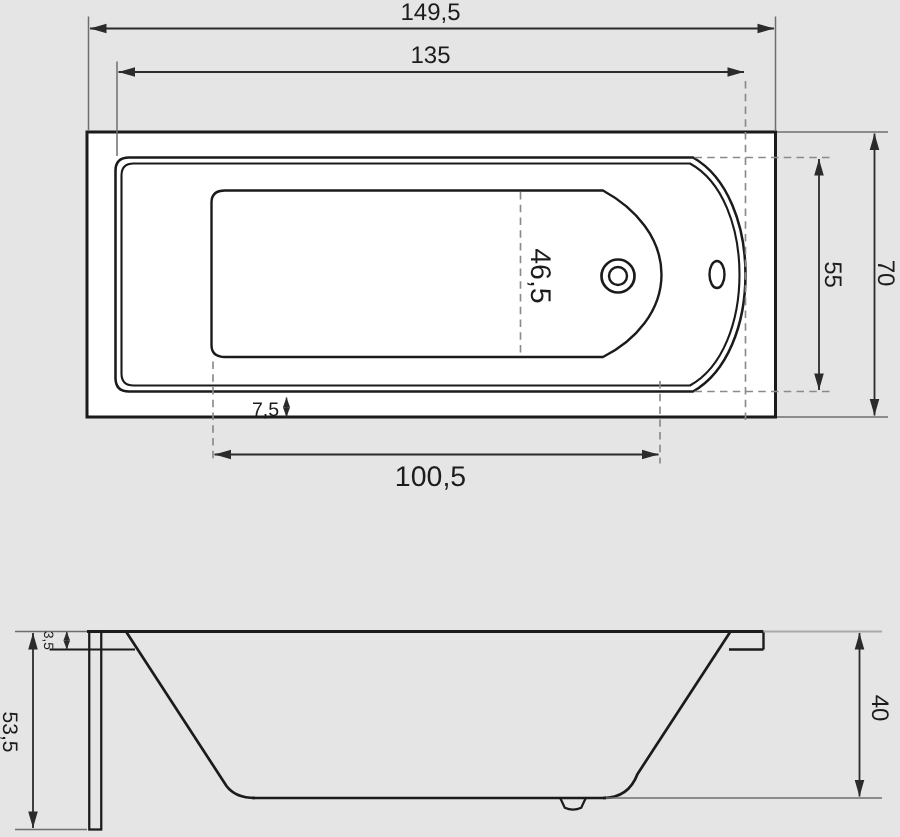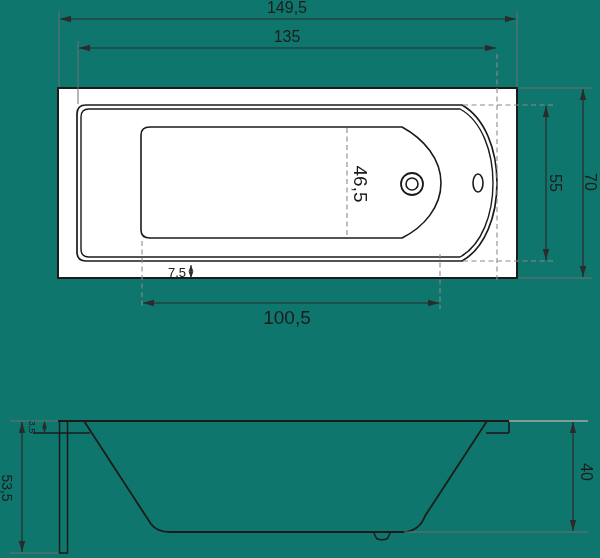--- a/index.html
+++ b/index.html
@@ -1,16 +1,16 @@
 <!DOCTYPE html>
 <html><head>
 <meta charset="utf-8">
 <style>
   html,body{margin:0;padding:0;background:#ffffff;}
-  .stage{width:600px;height:558px;background:#0f766e;position:relative;overflow:hidden;}
+  .stage{width:600px;height:558px;background:#e5e5e5;position:relative;overflow:hidden;}
   svg{display:block;}
   text{font-family:"Liberation Sans","DejaVu Sans",sans-serif;fill:#1c1c1c;}
   .lbl-lg{font-size:16px;}
   .lbl-xl{font-size:19px;}
   .lbl-md{font-size:14px;}
   .lbl-sm{font-size:13px;}
   .lbl-xs{font-size:9px;}
 </style>
 </head>
 <body>

